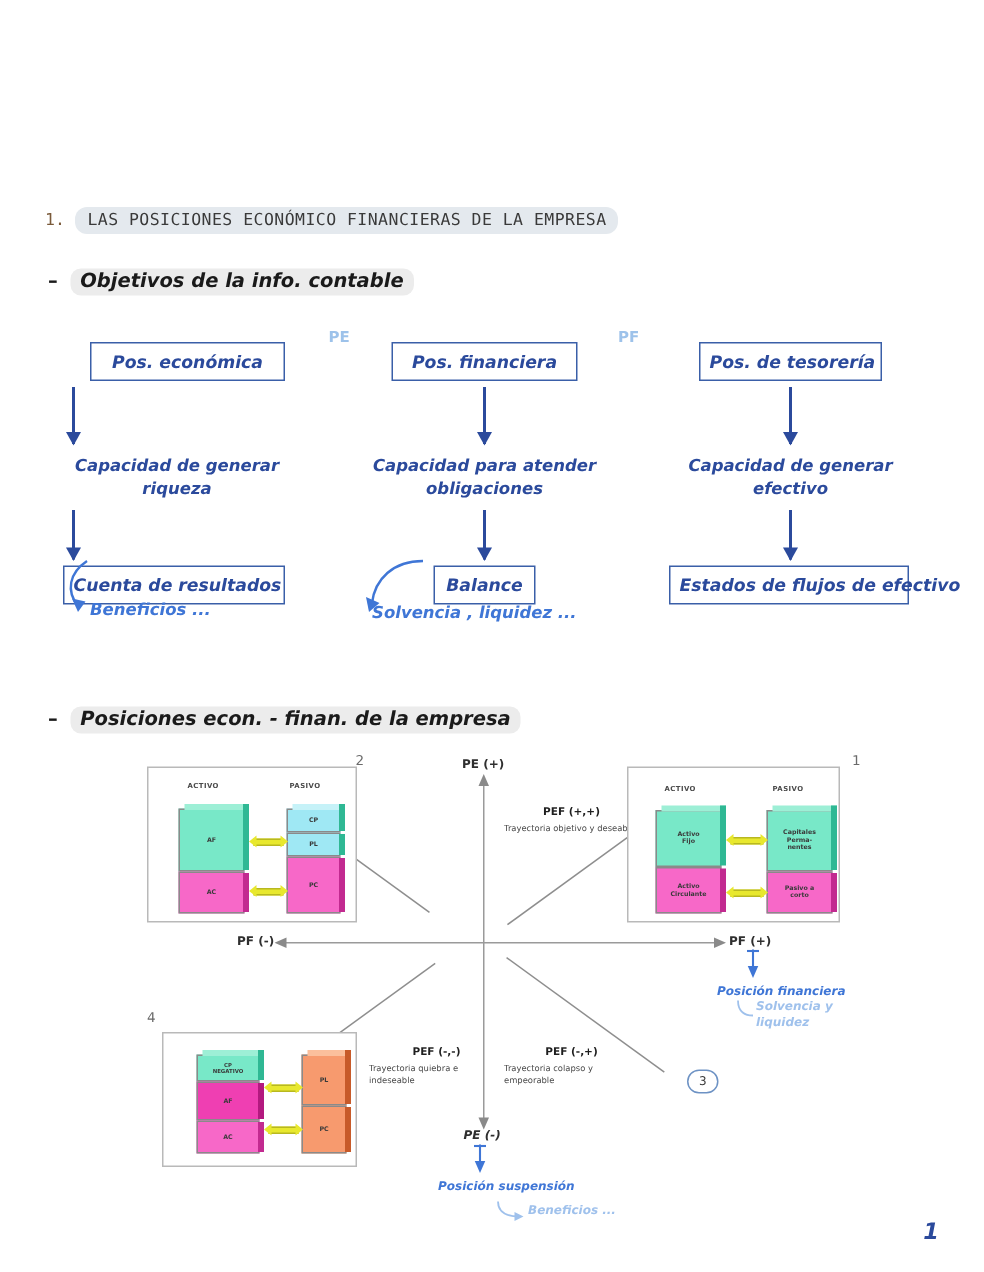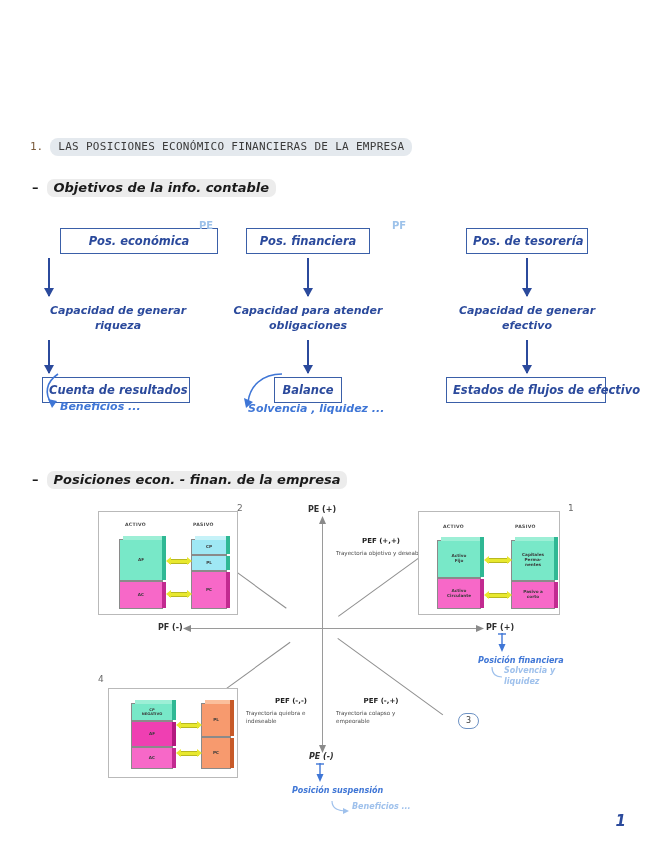--- a/index.html
+++ b/index.html
@@ -72,20 +72,21 @@
     padding:5px 6px;
     background:#fff;
     white-space:nowrap;
     box-sizing:border-box;
   }
   .suplabel{
     position:absolute;
     font-size:10px;font-weight:bold;
     color:#9dc2ea;
     font-family:"DejaVu Sans", sans-serif;
+    margin-left:20px;
   }
   .arrowdown{
     width:2px;background:#2b4a9c;margin:0 auto;position:relative;
   }
   .arrowdown:after{
     content:"";position:absolute;left:-4px;bottom:-1px;
     border-left:5px solid transparent;border-right:5px solid transparent;
     border-top:9px solid #2b4a9c;
   }
   .ftext{
@@ -170,35 +171,35 @@
 
   <div class="sec1">
     <span class="num">1.</span><span class="hl">LAS POSICIONES ECONÓMICO FINANCIERAS DE LA EMPRESA</span>
   </div>
 
   <div class="hand-head" style="left:32px;top:180px;">
     <span class="dash">–</span><span class="hl2">Objetivos de la info. contable</span>
   </div>
 
   <div class="flowcol" style="left:60px;top:228px;width:148px;">
-    <div class="fbox" style="width:158px;">Pos.  económica</div>
+    <div class="fbox" style="width:130px;">Pos.  económica</div>
     <div class="arrowdown" style="height:38px;margin-top:4px;margin-left:-12px;"></div>
     <div class="ftext" style="margin-top:8px;width:140px;margin-left:-12px;white-space:pre-line;">Capacidad de generar
 riqueza</div>
     <div class="arrowdown" style="height:33px;margin-top:6px;margin-left:-12px;"></div>
     <div class="fbox" style="width:148px;margin-top:4px;margin-left:-18px;">Cuenta de  resultados</div>
   </div>
   <div class="suplabel" style="left:199px;top:220px;">PE</div>
   <svg class="curve" style="left:40px;top:372px;" width="36" height="40">
     <path d="M18,2 C6,10 4,22 12,32" stroke="#3f76d6" stroke-width="1.6" fill="none"></path>
     <polygon points="12,36 8,27 17,29" fill="#3f76d6"></polygon>
   </svg>
   <div class="note" style="left:60px;top:400px;">Beneficios ...</div>
 
-  <div class="flowcol" style="left:246px;top:228px;width:124px;">
+  <div class="flowcol" style="left:261px;top:228px;width:124px;">
     <div class="fbox" style="width:124px;">Pos.  financiera</div>
     <div class="arrowdown" style="height:38px;margin-top:4px;"></div>
     <div class="ftext" style="margin-top:8px;width:160px;margin-left:-18px;white-space:pre-line;">Capacidad para atender
 obligaciones</div>
     <div class="arrowdown" style="height:33px;margin-top:6px;"></div>
     <div class="fbox" style="width:68px;margin-top:4px;margin-left:28px;">Balance</div>
   </div>
   <div class="suplabel" style="left:392px;top:220px;">PF</div>
   <svg class="curve" style="left:240px;top:370px;" width="46" height="42">
     <path d="M42,4 C22,4 10,16 8,32" stroke="#3f76d6" stroke-width="1.6" fill="none"></path>

